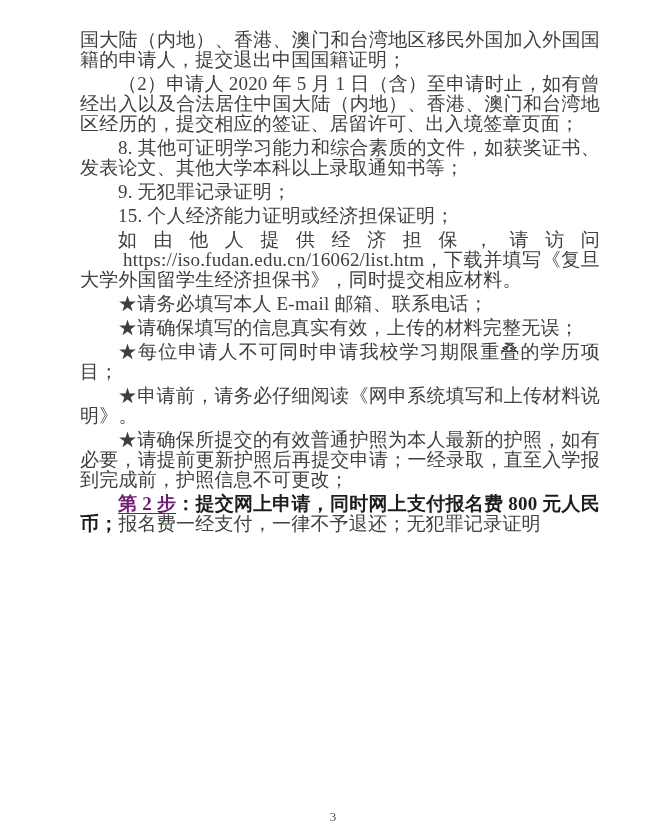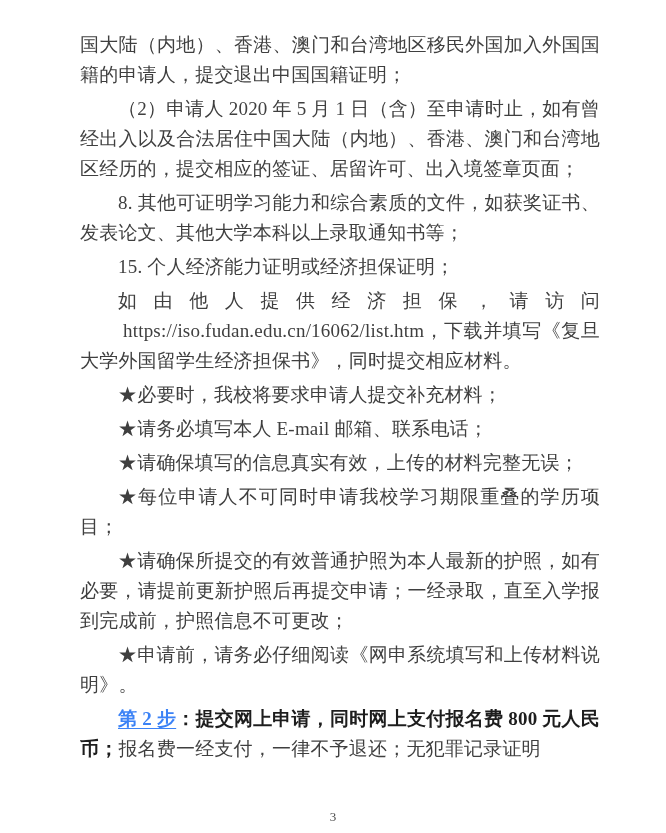--- a/index.html
+++ b/index.html
@@ -20,41 +20,41 @@
     width: 666px;
     height: 833px;
     background: #ffffff;
   }
   .content {
     position: absolute;
     left: 80px;
     top: 30px;
     width: 520px;
     font-size: 19px;
-    line-height: 30px;
+    line-height: 20px;
     color: #3f3f3f;
     text-align: justify;
     letter-spacing: 0.2px;
   }
   .para {
     margin: 0 0 4px 0;
   }
   .indent {
     text-indent: 2em;
   }
   .seg-u {
     text-underline-offset: 3px;
   }
   .seg-b {
     font-weight: bold;
     color: #1d1d1d;
   }
   .seg-bu {
     font-weight: bold;
-    color: #3b82f6;
+    color: #701a75;
     text-decoration: underline;
     text-underline-offset: 3px;
   }
   .seg-url {
     white-space: nowrap;
     margin-left: 43px;
   }
   .page-number {
     position: absolute;
     left: 0;
@@ -71,35 +71,35 @@
 
 <div class="page">
   <div class="content">
 
     <p class="para"><span>国大陆（内地）、香港、澳门和台湾地区移民外国加入外国国籍的申请人，提交退出中国国籍证明；</span></p>
 
     <p class="para indent"><span>（2）申请人 2020 年 5 月 1 日（含）至申请时止，如有曾经出入以及合法居住中国大陆（内地）、香港、澳门和台湾地区经历的，提交相应的签证、居留许可、出入境签章页面；</span></p>
 
     <p class="para indent"><span>8. 其他可证明学习能力和综合素质的文件，如获奖证书、发表论文、其他大学本科以上录取通知书等；</span></p>
 
+    <p class="para indent"><span>9. 无犯罪记录证明；</span></p>
 
     <p class="para indent"><span>15. 个人经济能力证明或经济担保证明；</span></p>
 
     <p class="para indent"><span>如由他人提供经济担保，请访问</span><span class="seg-url">https://iso.fudan.edu.cn/16062/list.htm</span><span>，下载并填写《复旦大学外国留学生经济担保书》，同时提交相应材料。</span></p>
 
-    <p class="para indent"><span>★必要时，我校将要求申请人提交补充材料；</span></p>
 
     <p class="para indent"><span>★请务必填写</span><span class="seg-u">本人</span><span> E-mail 邮箱、联系电话；</span></p>
 
     <p class="para indent"><span>★请确保填写的信息真实有效，上传的材料完整无误；</span></p>
 
     <p class="para indent"><span>★每位申请人不可同时申请我校学习期限重叠的学历项目；</span></p>
 
+    <p class="para indent"><span>★申请前，请务必仔细阅读《网申系统填写和上传材料说明》。</span></p>
+
     <p class="para indent"><span>★请确保所提交的有效普通护照为本人最新的护照，如有必要，请提前更新护照后再提交申请；一经录取，直至入学报到完成前，护照信息不可更改；</span></p>
-
-    <p class="para indent"><span>★申请前，请务必仔细阅读《网申系统填写和上传材料说明》。</span></p>
 
     <p class="para indent"><span class="seg-bu">第 2 步</span><span class="seg-b">：提交网上申请，同时网上支付报名费 800 元人民币；</span><span>报名费一经支付，一律不予退还；无犯罪记录证明</span></p>
 
   </div>
 
   <div class="page-number">3</div>
 </div>
 
 </body></html>

